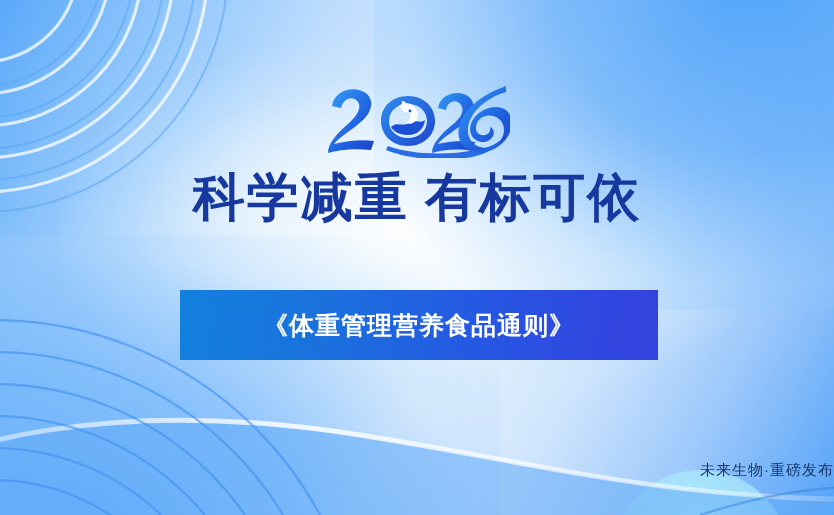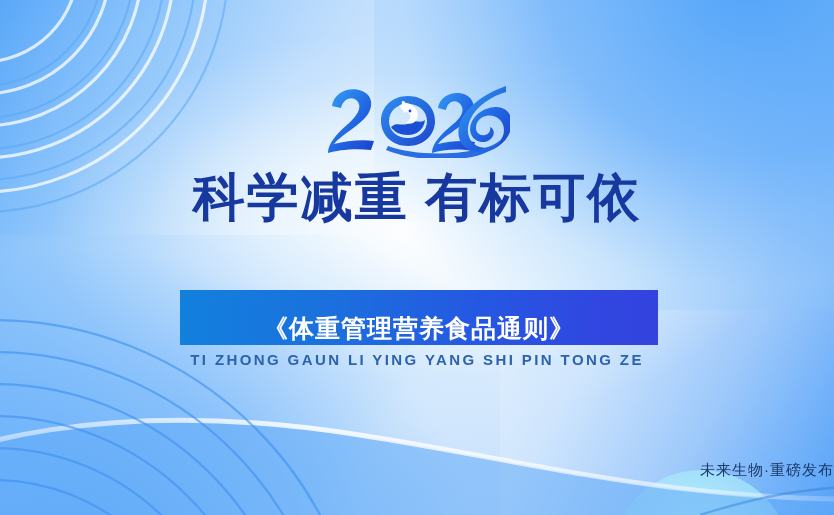--- a/index.html
+++ b/index.html
@@ -114,23 +114,23 @@
     letter-spacing: 2px;
     color: #16389f;
     white-space: nowrap;
   }
 
   .std-banner {
     position: absolute;
     left: 180px;
     top: 290px;
     width: 478px;
-    height: 55px;
+    height: 70px;
     display: flex;
-    align-items: flex-end;
+    align-items: center;
     justify-content: center;
     background: linear-gradient(95deg, #1280dd 0%, #1a72dd 28%, #2558e2 62%, #3146e0 88%, #3343de 100%);
   }
   .std-banner-text {
     color: #ffffff;
     font-size: 25px;
     font-weight: bold;
     letter-spacing: 1px;
     white-space: nowrap;
   }
@@ -252,18 +252,17 @@
         <path d="M64 62 C86 70 120 72 152 66 C164 64 172 60 178 55 C174 64 162 70 148 73 C116 79 82 74 62 66 Z" fill="#2166e2" opacity="0.95"></path>
       </svg>
     </div>
 
     <div class="headline">科学减重 有标可依</div>
 
     <div class="std-banner">
       <span class="std-banner-text">《体重管理营养食品通则》</span>
     </div>
 
-    <div class="pinyin">TI ZHONG GAUN LI YING YANG SHI PIN TONG ZE</div>
 
     <div class="footer-note">未来生物·重磅发布</div>
 
   </div>
 </div>
 
 </body></html>

